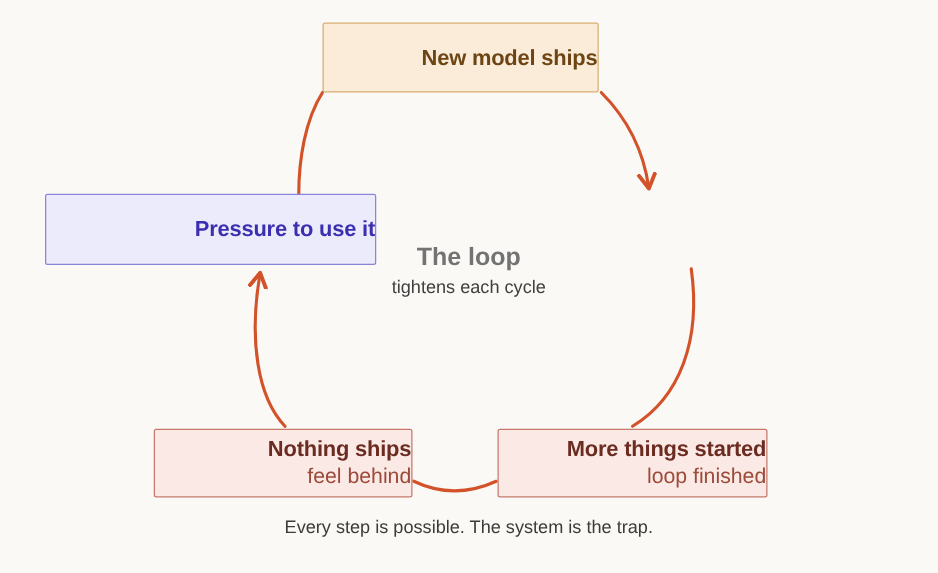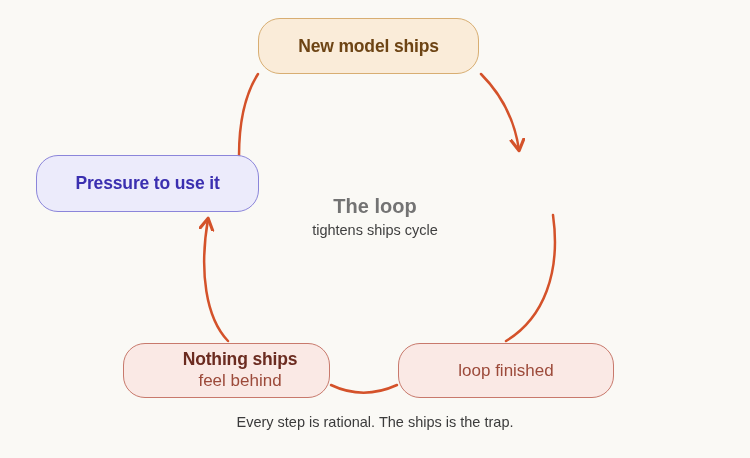--- a/index.html
+++ b/index.html
@@ -22,26 +22,26 @@
     position: absolute;
     left: 0;
     top: 0;
     width: 750px;
     height: 458px;
     pointer-events: none;
   }
   .node {
     position: absolute;
     box-sizing: border-box;
-    border-radius: 22px;
+    border-radius: 2px;
     border-width: 1.6px;
     border-style: solid;
     display: flex;
     flex-direction: column;
-    align-items: center;
+    align-items: flex-end;
     justify-content: center;
     text-align: center;
     z-index: 2;
   }
   .node .title {
     font-weight: bold;
     font-size: 17.5px;
     letter-spacing: -0.15px;
     line-height: 1.15;
   }
@@ -60,21 +60,21 @@
     height: 56px;
     background: #faecd9;
     border-color: #d8ae72;
   }
   #node-new-model-ships .title { color: #6d4414; }
 
   
   #node-pressure-to-use-it {
     left: 36px;
     top: 155px;
-    width: 223px;
+    width: 265px;
     height: 57px;
     background: #ecebfb;
     border-color: #8b85da;
   }
   #node-pressure-to-use-it .title { color: #3b2fb0; }
 
   
   #node-more-is-possible {
     left: 496px;
     top: 155px;
@@ -175,23 +175,24 @@
     <div class="title">Pressure to use it</div>
   </div>
 
 
   <div class="node" id="node-nothing-ships">
     <div class="title">Nothing ships</div>
     <div class="sub">feel behind</div>
   </div>
 
   <div class="node" id="node-more-things-started">
+    <div class="title">More things started</div>
     <div class="sub">loop finished</div>
   </div>
 
   <div id="center-caption">
     <div class="center-title">The loop</div>
-    <div class="center-sub">tightens ships cycle</div>
+    <div class="center-sub">tightens each cycle</div>
   </div>
 
-  <div id="footer-note">Every step is rational. The ships is the trap.</div>
+  <div id="footer-note">Every step is possible. The system is the trap.</div>
 
 </div>
 
 </body></html>

